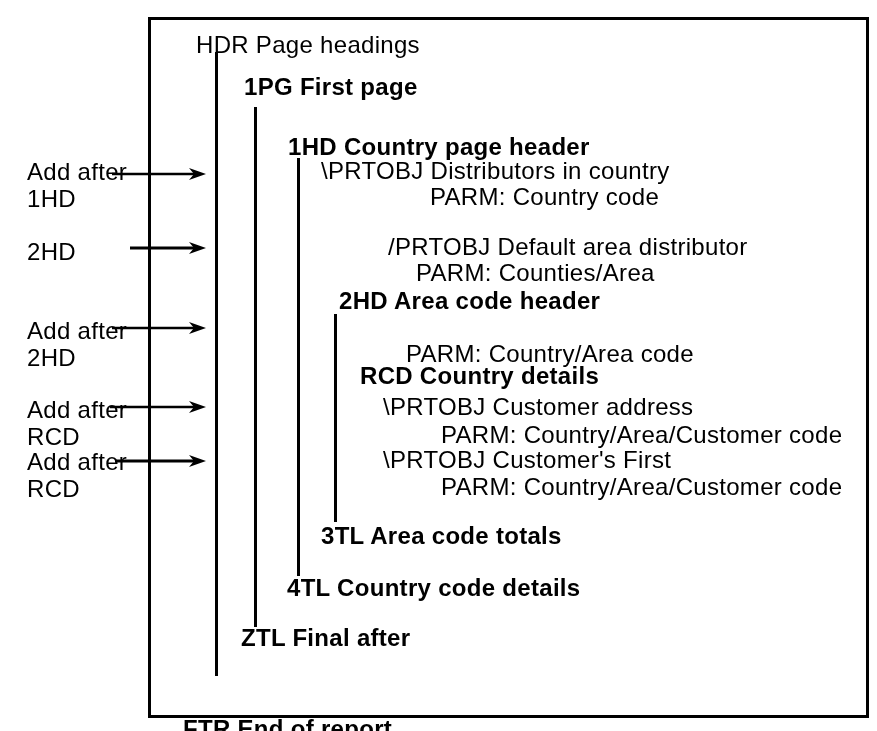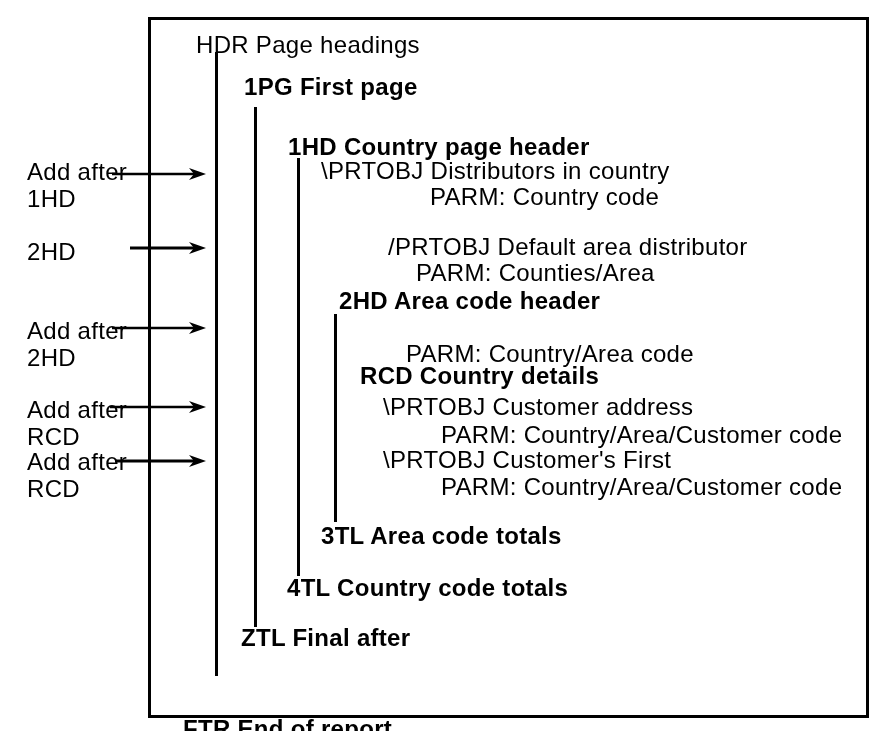--- a/index.html
+++ b/index.html
@@ -74,21 +74,21 @@
   <div class="node" style="left:388px; top:235px;">/PRTOBJ Default area distributor</div>
   <div class="node" style="left:416px; top:261px;">PARM: Counties/Area</div>
   <div class="node bold" style="left:339px; top:289px;">2HD Area code header</div>
   <div class="node" style="left:406px; top:342px;">PARM: Country/Area code</div>
   <div class="node bold" style="left:360px; top:364px;">RCD Country details</div>
   <div class="node" style="left:383px; top:395px;">\PRTOBJ Customer address</div>
   <div class="node" style="left:441px; top:423px;">PARM: Country/Area/Customer code</div>
   <div class="node" style="left:383px; top:448px;">\PRTOBJ Customer's First</div>
   <div class="node" style="left:441px; top:475px;">PARM: Country/Area/Customer code</div>
   <div class="node bold" style="left:321px; top:524px;">3TL Area code totals</div>
-  <div class="node bold" style="left:287px; top:576px;">4TL Country code totals</div>
+  <div class="node bold" style="left:287px; top:576px;">4TL Country code details</div>
   <div class="node bold" style="left:241px; top:626px;">ZTL Final after</div>
   <div class="node bold" style="left:183px; top:678px;margin-top:39px;">FTR End of report</div>
 
   <div class="callout" style="top:158px;">
     <div>Add after</div>
     <div>1HD</div>
   </div>
   <div class="callout" style="top:238px;">
     <div>2HD</div>
   </div>

